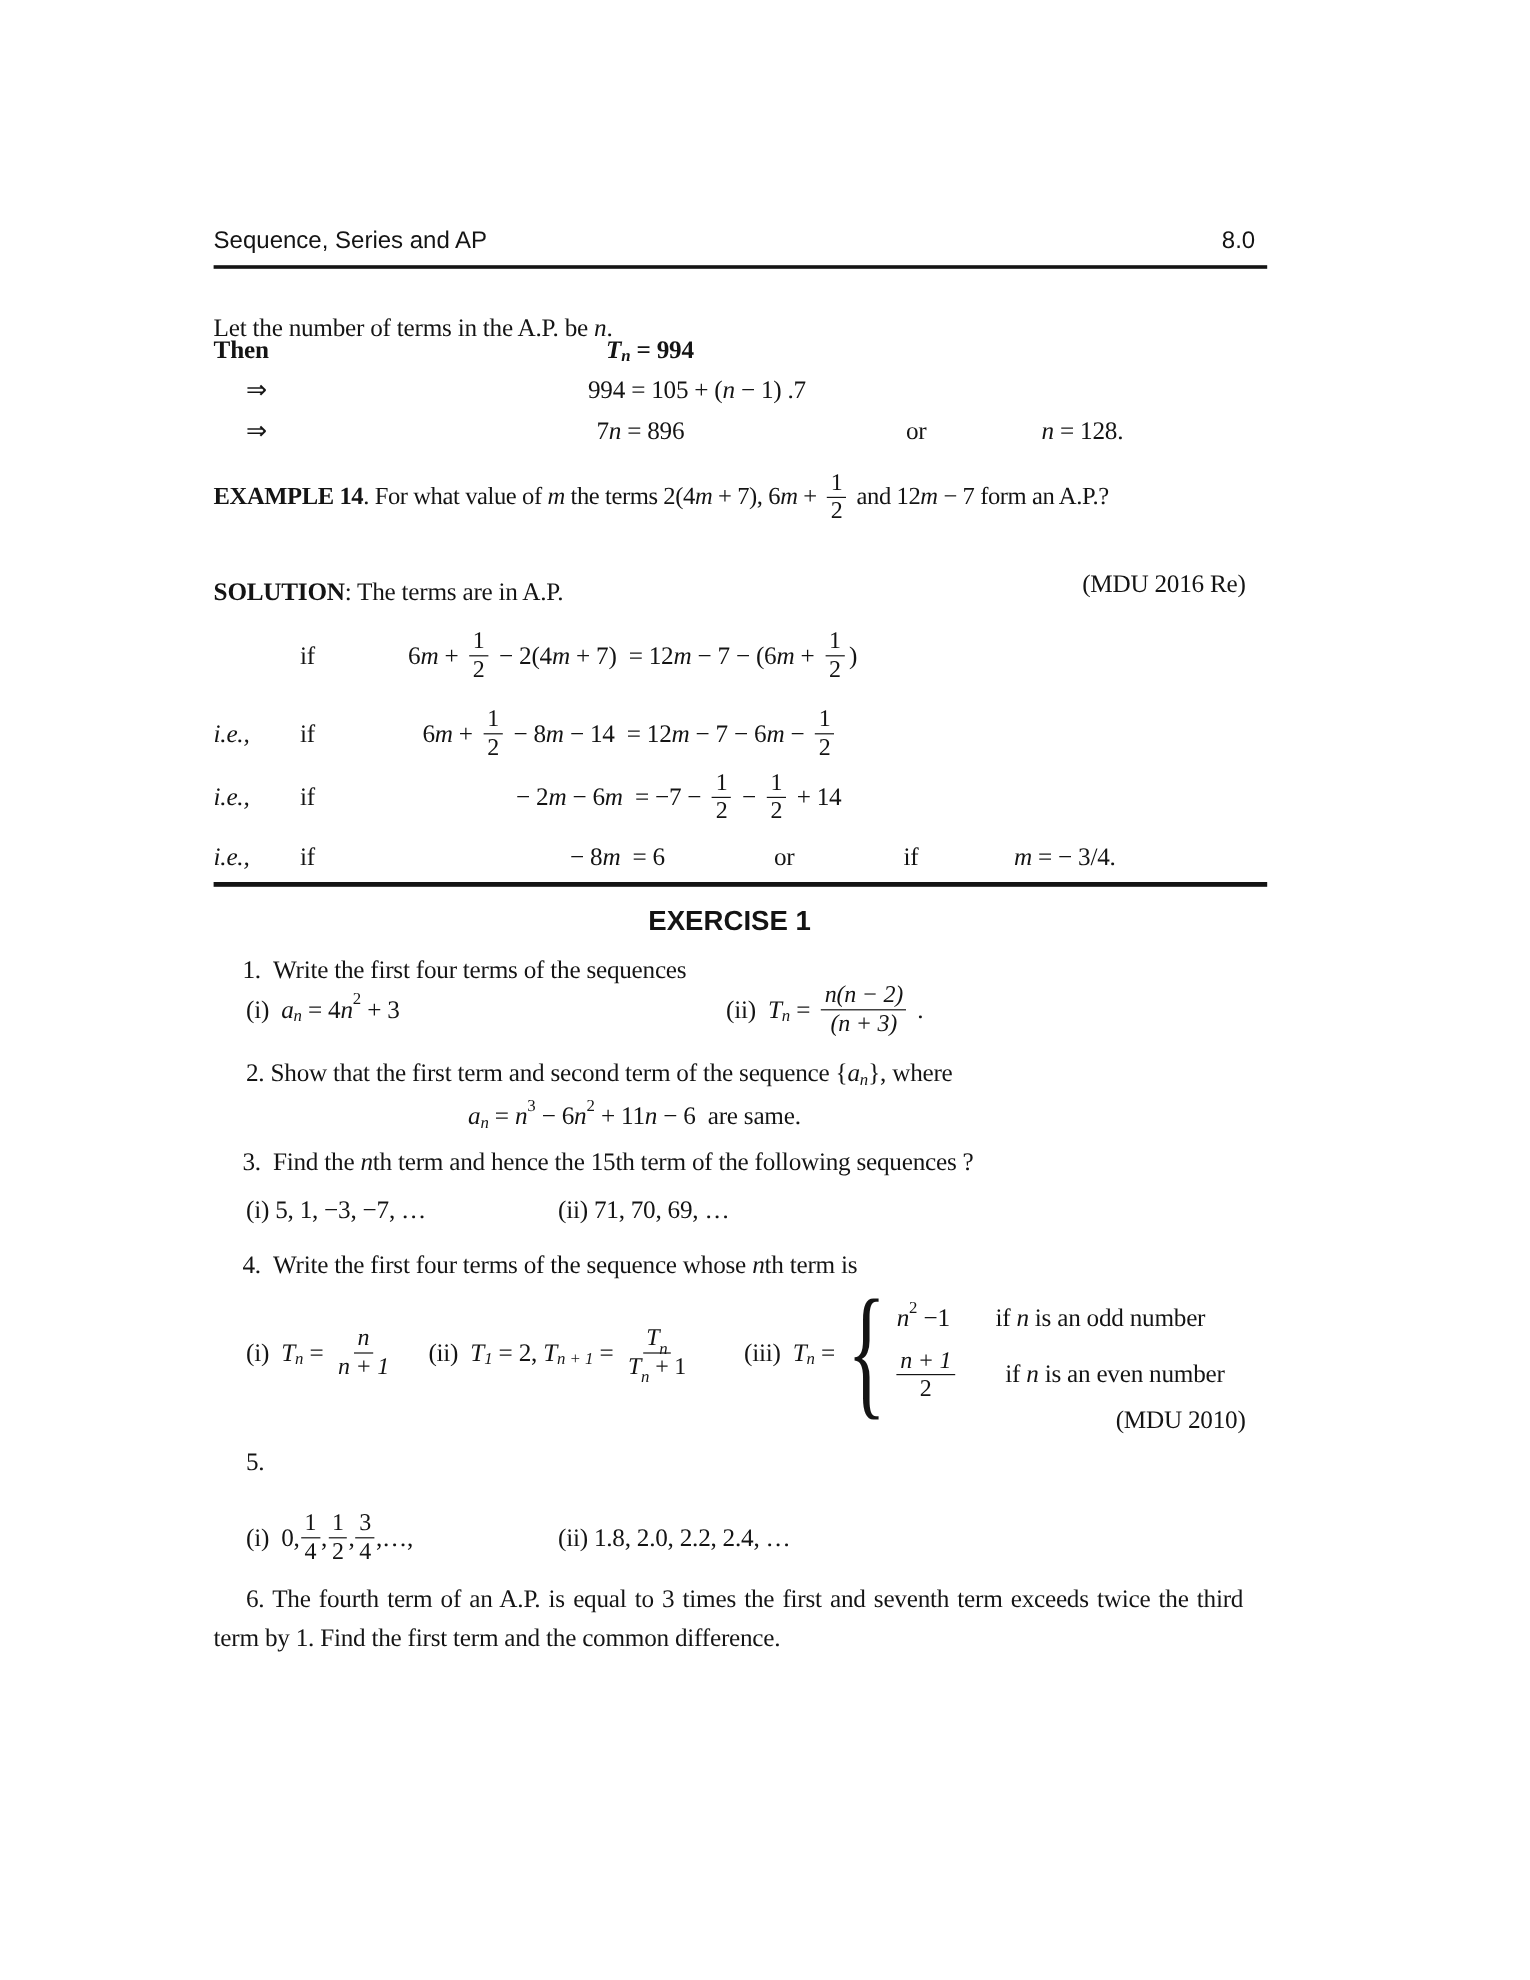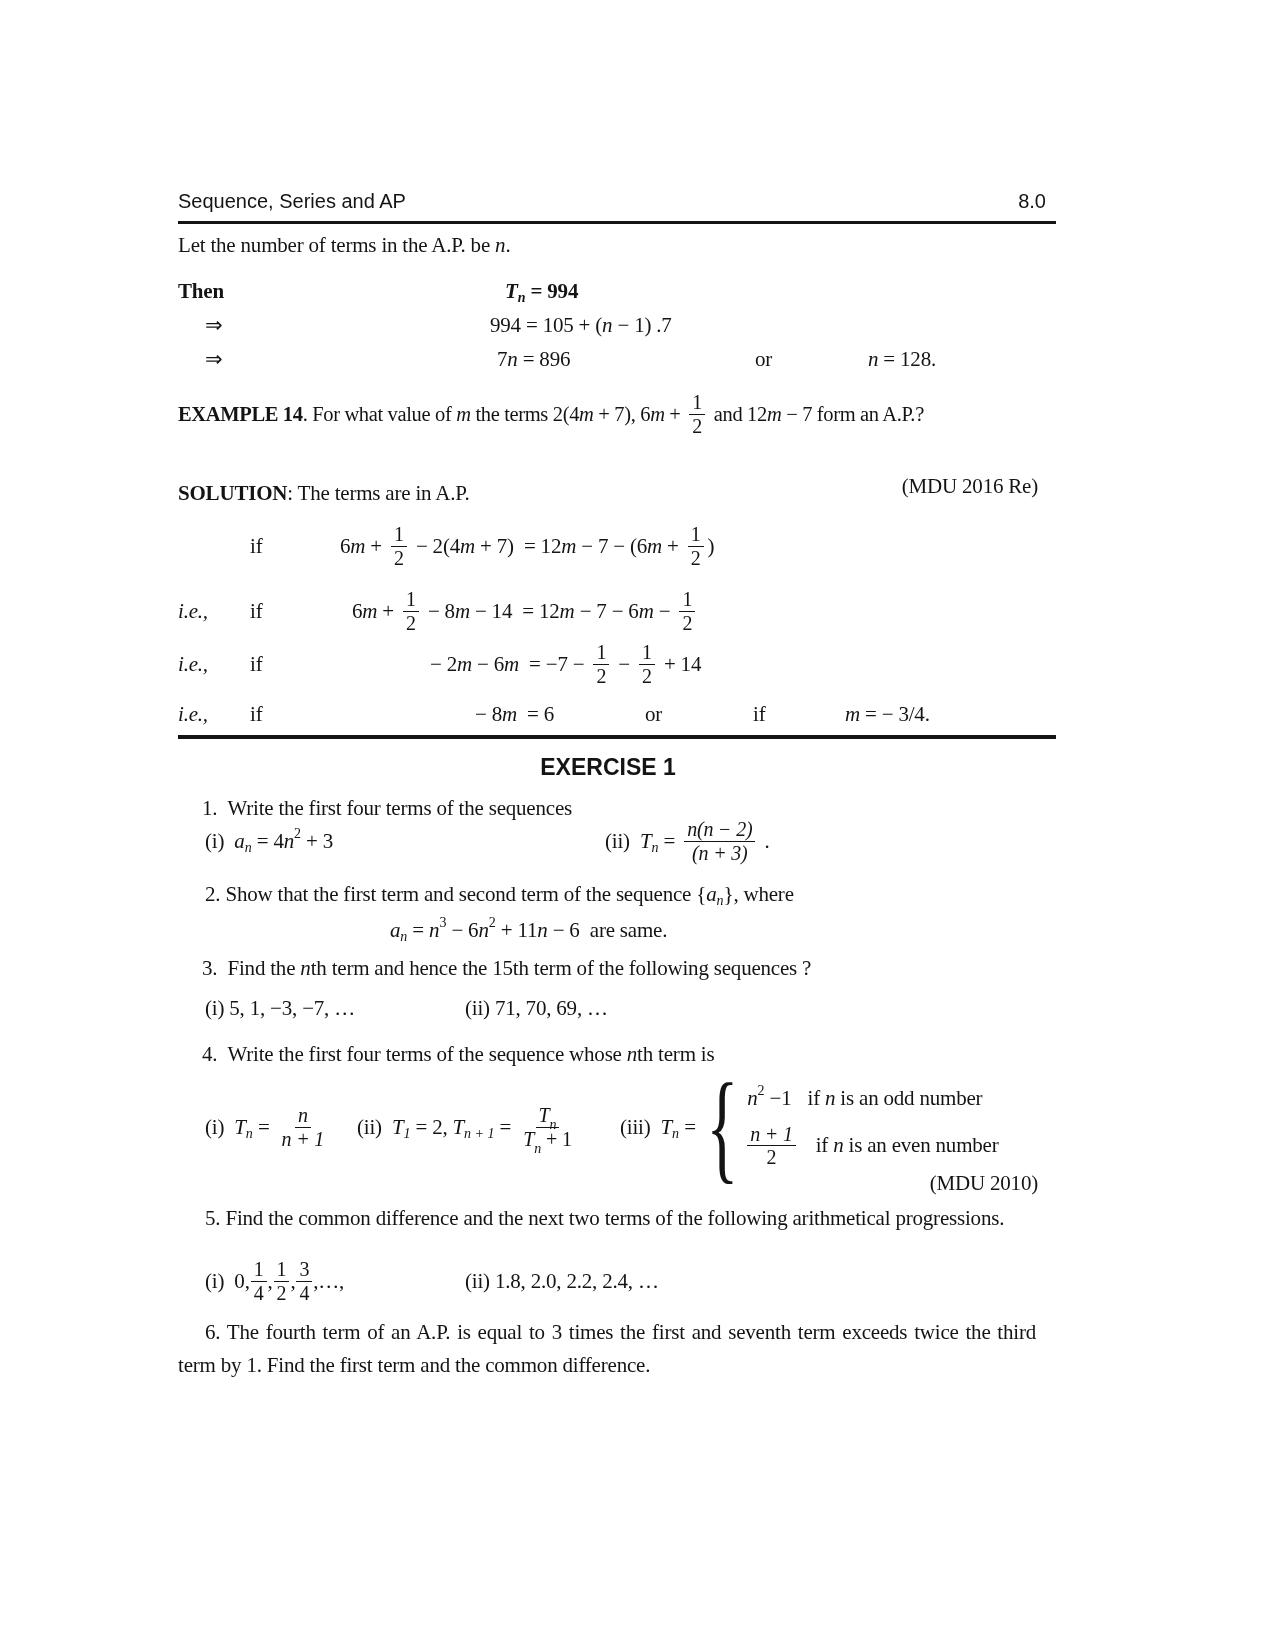--- a/index.html
+++ b/index.html
@@ -20,35 +20,35 @@
   .frac .fd{padding:0 3px;}
   .rule{position:absolute;left:178px;width:878px;background:#141414;}
   .pagehead{position:absolute;left:178px;top:186px;width:868px;height:30px;
             display:flex;justify-content:space-between;align-items:center;
             font-family:"Liberation Sans",sans-serif;font-size:20px;letter-spacing:0;}
   .extitle{font-family:"Liberation Sans",sans-serif;font-size:23px;font-weight:bold;letter-spacing:0;}
   .cases{display:inline-flex;align-items:center;}
   .brace{font-size:122px;font-weight:400;line-height:0.85;transform:scaleX(0.55);margin:0 -10px 0 -8px;}
   .caserows{display:inline-flex;flex-direction:column;gap:12px;margin-left:6px;}
   .caserow{display:inline-flex;align-items:center;white-space:pre;}
-  .cond{margin-left:16px;}
+  .cond{margin-left:38px;}
   .eg{font-size:20.5px;letter-spacing:-0.35px;text-align:center;}
 </style>
 </head>
 <body>
 
 <div class="page">
 
   <div class="pagehead">
     <span>Sequence, Series and AP</span>
     <span>8.0</span>
   </div>
   <div class="rule" style="top:221px;height:3px;"></div>
 
-  <div class="ln" style="top:228px;text-decoration:underline;">
+  <div class="ln" style="top:256px;text-decoration:underline;">
     <span class="pos" style="left:0;">
       <span>Let the number of terms in the A.P. be </span><span class="it">n</span><span>.</span>
     </span>
   </div>
 
   <div class="ln" style="top:274px;font-weight:bold;">
     <span class="pos" style="left:0;"><span>Then</span></span>
     <span class="pos" style="left:327px;">
       <span class="it">T</span><span class="sub">n</span><span> = 994</span>
     </span>
@@ -196,21 +196,21 @@
         </span>
       </span>
     </span>
   </div>
   <div class="ln" style="top:1168px;height:30px;">
     <span class="posr"><span>(MDU 2010)</span></span>
   </div>
 
   <div class="ln" style="top:1202px;height:32px;">
     <span class="pos" style="left:27px;">
-      <span>5.</span><span>&nbsp;</span><span>Find the common difference and the next two terms of the following arithmetical progressions.</span>
+      <span>5.</span><span>&nbsp;</span>
     </span>
   </div>
   <div class="ln" style="top:1252px;height:58px;">
     <span class="pos" style="left:27px;">
       <span>(i)</span><span>&nbsp;&nbsp;</span><span>0,</span><span class="frac" style="margin:0 1px;"><span class="fn">1</span><span class="fd">4</span></span><span>,</span><span class="frac" style="margin:0 1px;"><span class="fn">1</span><span class="fd">2</span></span><span>,</span><span class="frac" style="margin:0 1px;"><span class="fn">3</span><span class="fd">4</span></span><span>,…,</span>
     </span>
     <span class="pos" style="left:287px;">
       <span>(ii)</span><span>&nbsp;</span><span>1.8, 2.0, 2.2, 2.4, …</span>
     </span>
   </div>

